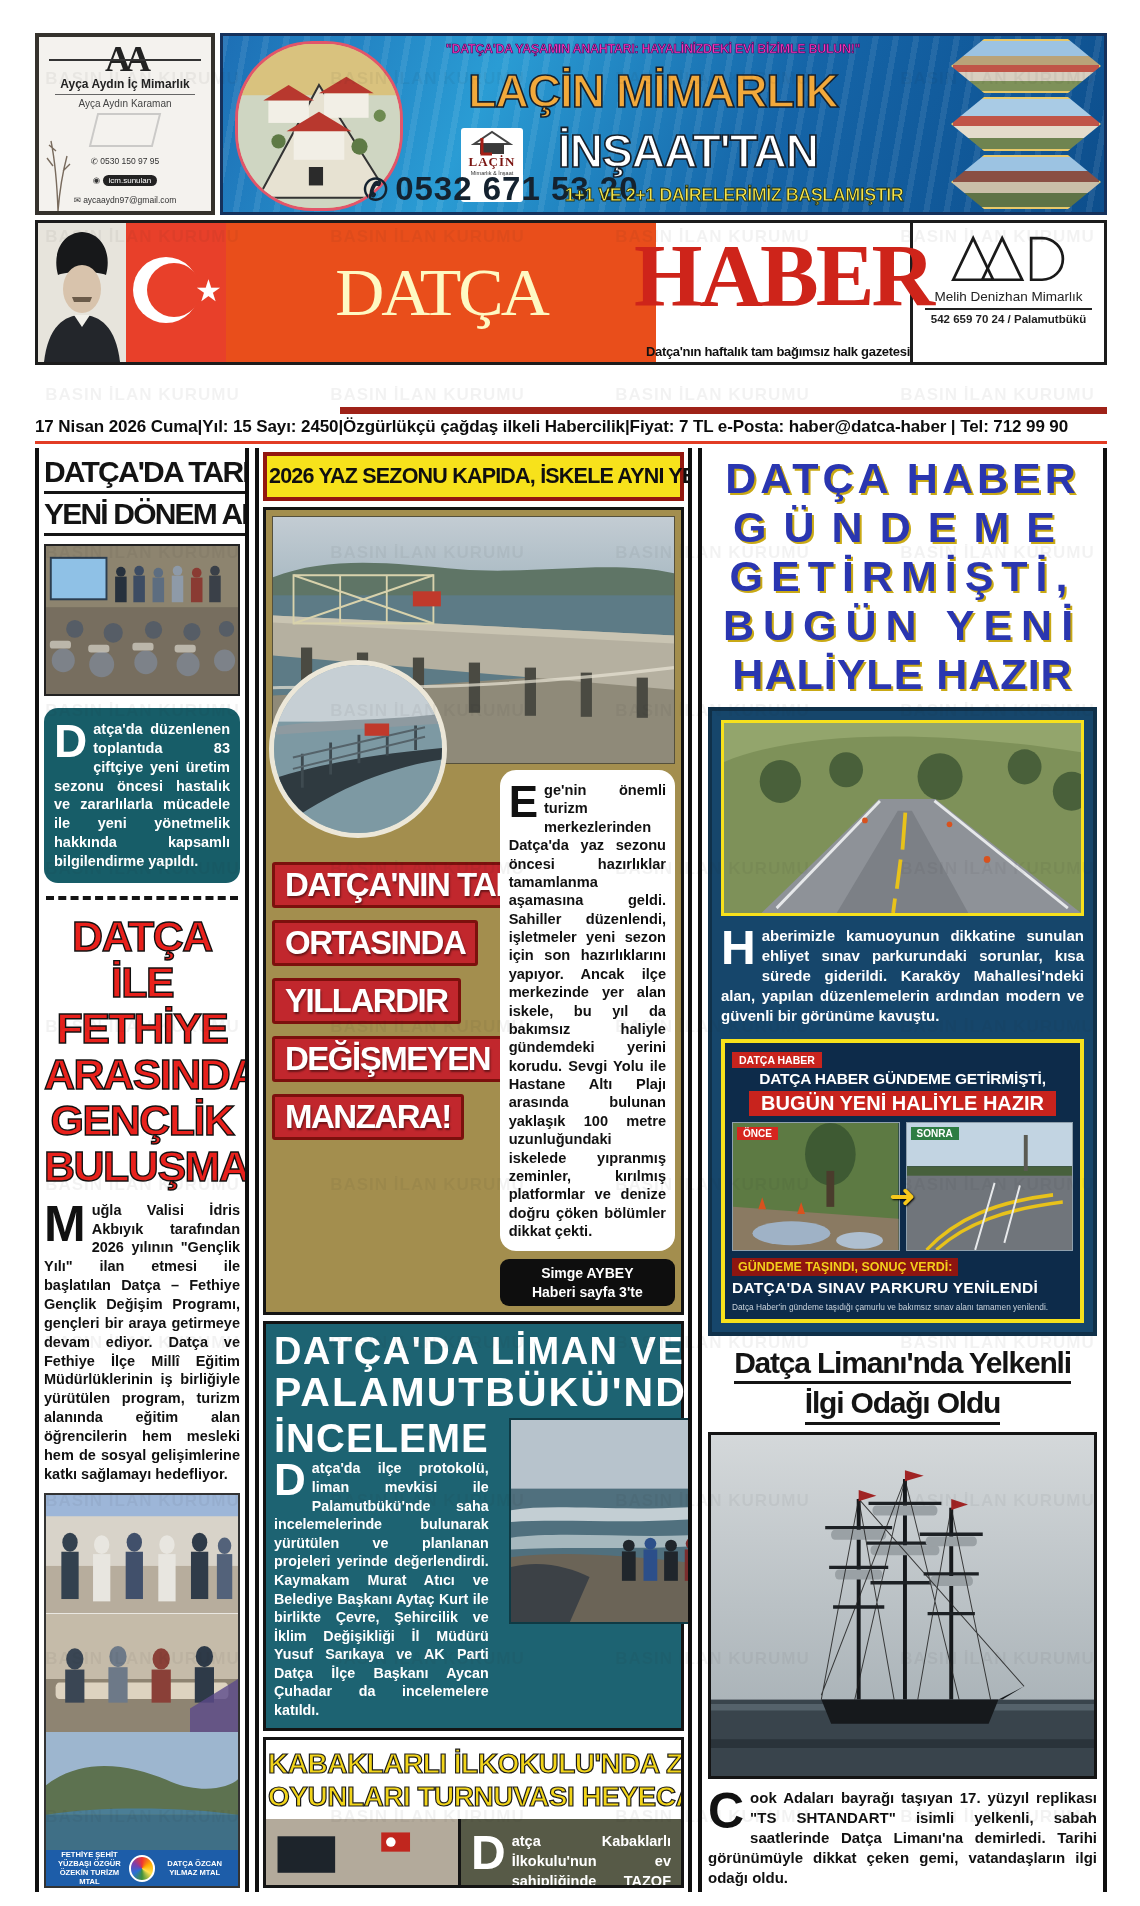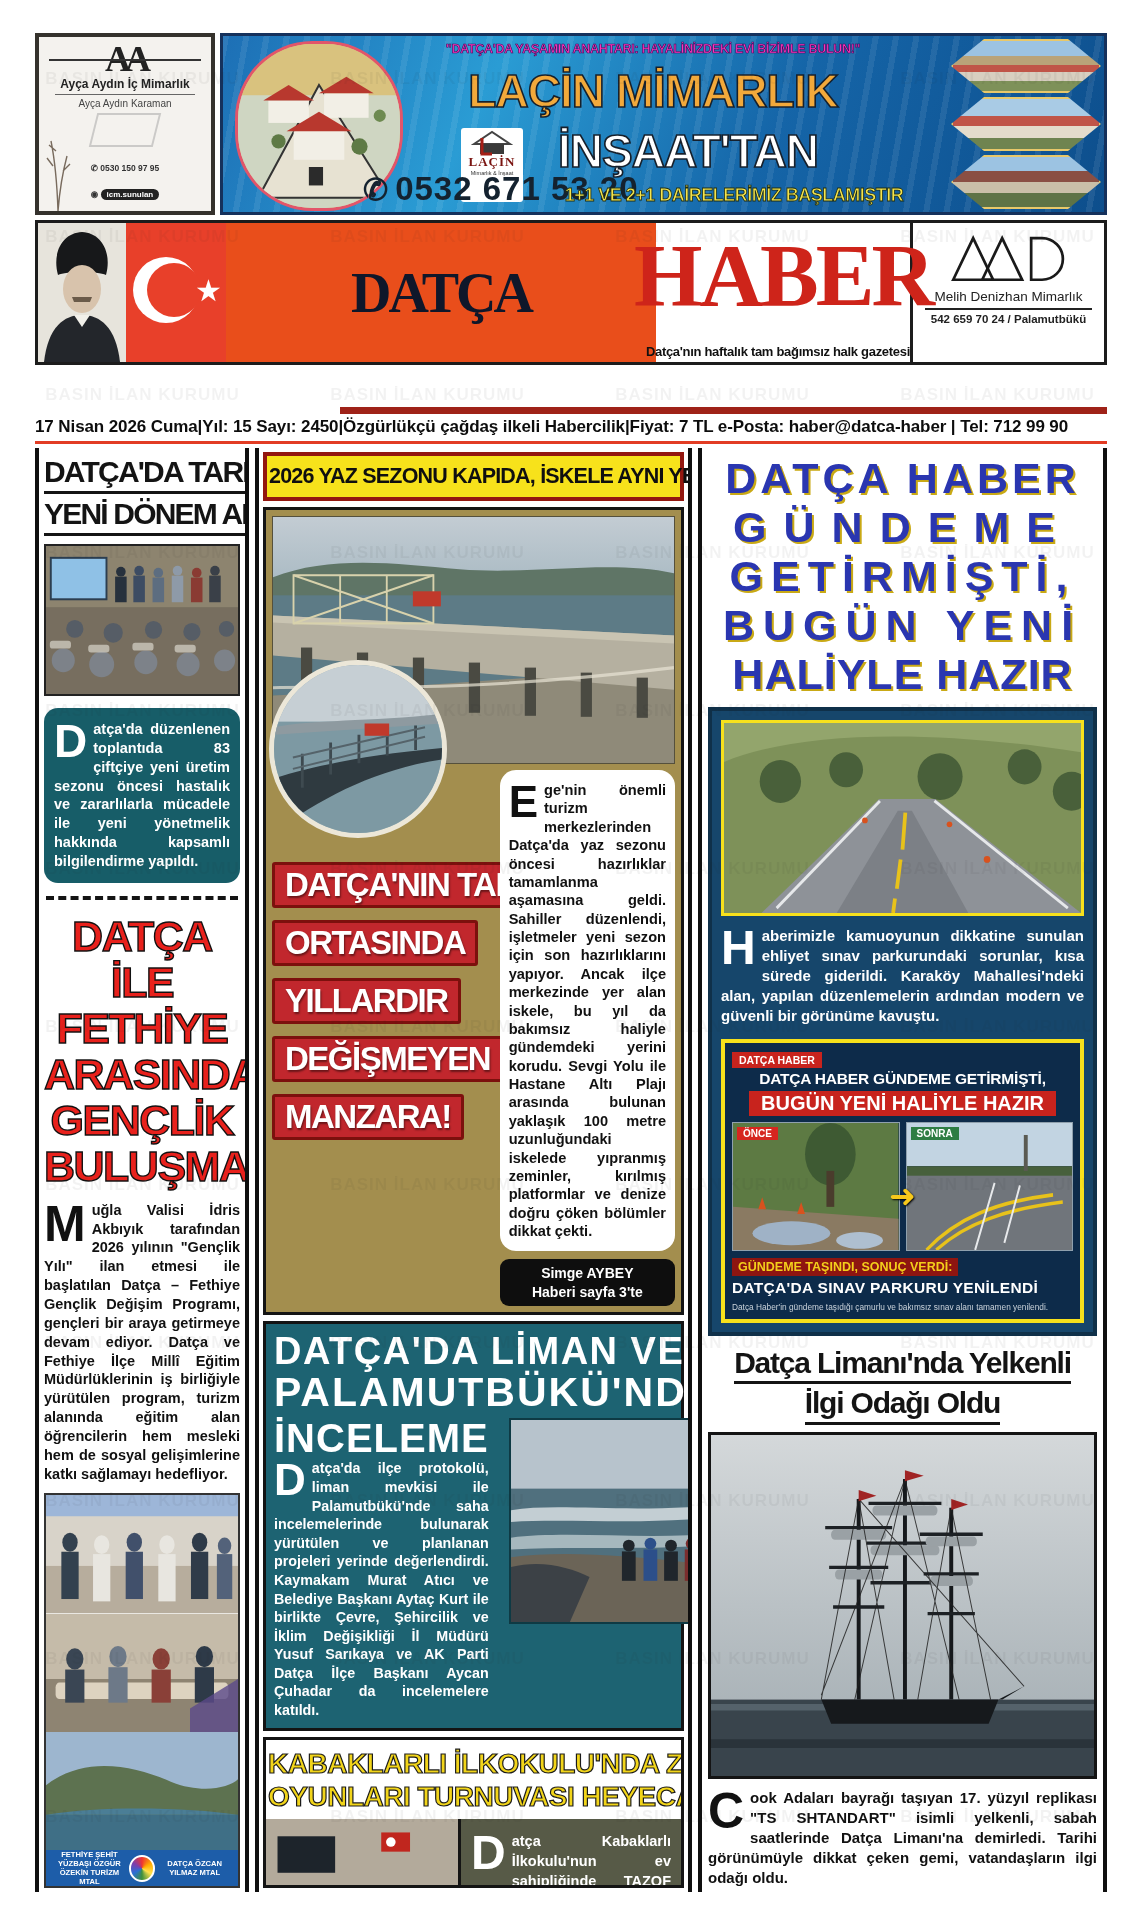--- a/index.html
+++ b/index.html
@@ -11,21 +11,21 @@
 .wm{opacity:.05;font-weight:700;font-size:17px;color:#222;letter-spacing:1px;white-space:nowrap}
 
 .topads{left:35px;top:33px;width:1072px;height:182px;display:flex;gap:5px}
 .adcard{width:180px;background:#f4f2ee;border:4px solid #35322d;padding:5px 4px;text-align:center;position:relative;overflow:hidden}
 .aa{font-family:"Liberation Serif",serif;font-size:36px;line-height:.95;letter-spacing:-6px;color:#222;position:relative;font-weight:700}
 .aa-line{position:absolute;left:10px;right:10px;top:22px;height:2px;background:#333}
 .adcard .t{font-size:12px;font-weight:700;color:#222;margin-top:1px}
 .adcard .hrline{height:1px;background:#666;margin:3px 12px}
 .adcard .p{font-size:10px;color:#444;margin-top:1px}
 .sketch{margin:4px auto 2px;width:64px;height:34px;border:2px solid #999;transform:skewX(-14deg);opacity:.45}
-.adcard .c{font-size:8.5px;color:#333;margin-top:16px;font-weight:700;white-space:nowrap}
+.adcard .c{font-size:8.5px;color:#333;margin-top:9px;font-weight:400;white-space:nowrap}
 .pill{display:inline-block;background:#222;color:#fff;border-radius:8px;padding:1px 6px;font-size:8px}
 .plant{position:absolute;left:2px;bottom:0;width:34px;height:90px;opacity:.8}
 .lacin{flex:1;position:relative;border:3px solid #15315c;background:linear-gradient(115deg,#1d6fb5,#2a9cd4 30%,#1565a8 62%,#0d4e8c);overflow:hidden}
 .sea-tex{position:absolute;inset:0;background:repeating-linear-gradient(100deg,rgba(255,255,255,.08) 0 6px,transparent 6px 20px)}
 .lacin-circle{position:absolute;left:12px;top:5px;width:168px;height:170px;border-radius:46%;border:3px solid #e2556a;overflow:hidden;background:#d9c27e}
 .lacin-tag{position:absolute;left:195px;top:6px;width:470px;text-align:center;font-size:12.5px;font-weight:700;color:#ff33bb;-webkit-text-stroke:.6px #3a0a56;letter-spacing:-.3px}
 .lacin-t1{position:absolute;left:195px;top:28px;width:470px;text-align:center;font-size:46px;font-weight:800;color:#f2a93b;-webkit-text-stroke:1.6px #16202c;letter-spacing:-1px}
 .lacin-t2{position:absolute;left:300px;top:88px;width:330px;text-align:center;font-size:46px;font-weight:800;color:#fff;-webkit-text-stroke:1.7px #16202c;letter-spacing:-1px}
 .lacin-logo{position:absolute;left:238px;top:92px;width:62px;height:74px;background:#fff;border-radius:3px;text-align:center;padding-top:2px}
 .lacin-logo .ll{font-family:"Liberation Serif",serif;font-size:13px;letter-spacing:1px;color:#7a1410;font-weight:700;margin-top:-2px}
@@ -38,21 +38,21 @@
 .hex1{background:linear-gradient(180deg,#9cc3e2 0 30%,#b9a379 30% 48%,#c05548 48% 62%,#d8cfc0 62% 80%,#7e9159 80%)}
 .hex2{background:linear-gradient(180deg,#a9cbe5 0 35%,#c05548 35% 55%,#e4dccb 55% 78%,#6f8450 78%)}
 .hex3{background:linear-gradient(180deg,#9cc3e2 0 28%,#8a4f43 28% 50%,#cabfa8 50% 72%,#5e7346 72%)}
 
 .masthead{left:35px;top:220px;width:1072px;height:145px;display:flex;border:3px solid #1c1c1c;z-index:5}
 .m-port{width:88px;background:#e7e4dc;position:relative}
 .m-flag{width:100px;background:#e8402a;position:relative}
 .crescent{position:absolute;left:7px;top:34px;width:66px;height:66px;border-radius:50%;background:#fff}
 .crescent::after{content:"";position:absolute;left:14px;top:6px;width:54px;height:54px;border-radius:50%;background:#e8402a}
 .m-star{position:absolute;right:4px;top:50px;color:#fff;font-size:30px}
-.m-datca{flex:1;background:#e94e1b;color:#0f172a;display:flex;align-items:center;justify-content:center;font-family:"Liberation Serif",serif;font-weight:700;font-size:56px;letter-spacing:-3px}
+.m-datca{flex:1;background:#e94e1b;color:#fef9c3;display:flex;align-items:center;justify-content:center;font-family:"Liberation Serif",serif;font-weight:400;font-size:68px;letter-spacing:-3px}
 .m-haber{width:254px;background:#fff;color:#ce241a;display:flex;justify-content:center;font-family:"Liberation Serif",serif;font-weight:700;font-size:88px;letter-spacing:-3px;position:relative;padding-top:2px}
 .m-sub{position:absolute;bottom:3px;right:0;font-family:"Liberation Sans",sans-serif;font-size:13px;font-weight:700;color:#111;white-space:nowrap;letter-spacing:-.3px}
 .m-md{width:194px;background:#fff;border-left:3px solid #1c1c1c;text-align:center;padding-top:6px}
 .md-name{font-size:13.5px;color:#222;margin-top:2px}
 .md-rule{height:2px;background:#222;margin:4px 12px 3px}
 .md-phone{font-size:11.5px;font-weight:700;color:#222}
 
 .redbar{left:340px;top:407px;width:767px;height:7px;background:#9f2218}
 .dateline{left:35px;top:417px;width:1072px;font-size:17px;font-weight:700;color:#0d0d0d;border-bottom:3px solid #e23c24;padding-bottom:4px;white-space:nowrap;letter-spacing:-.1px}
 

